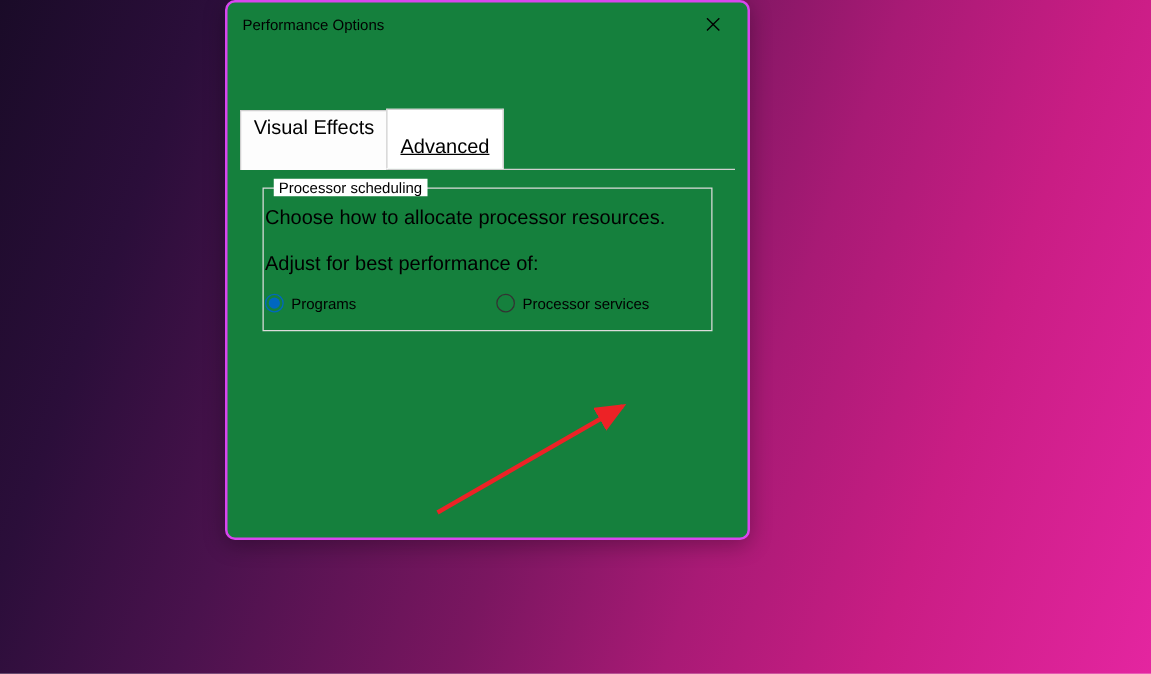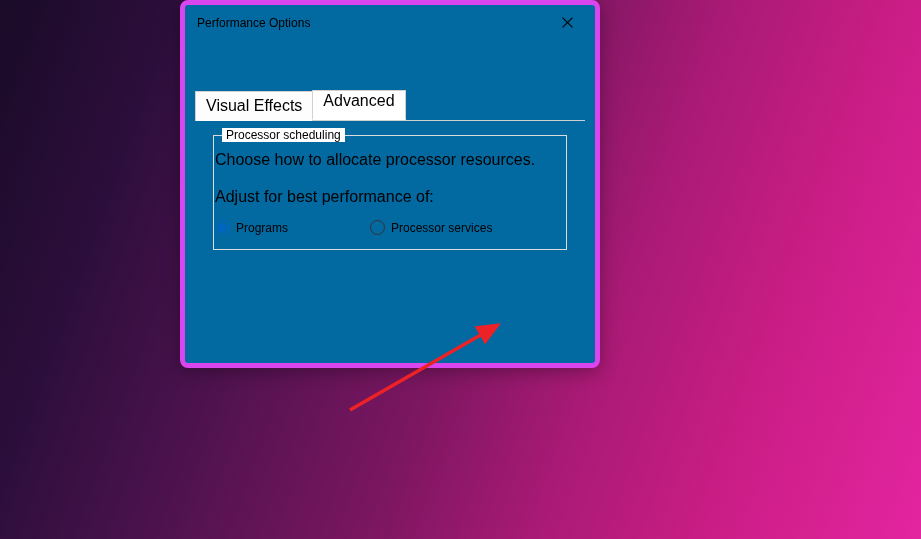--- a/index.html
+++ b/index.html
@@ -14,23 +14,23 @@
       font-size: 12px;
       background: linear-gradient(110deg, #1a0b28 0%, #2b0e3a 15%, #4a124d 30%, #7a1660 50%, #a81a75 65%, #c91d84 80%, #e425a0 100%);
       position: relative;
       overflow: hidden;
     }
     .dialog {
       position: absolute;
       left: 180px;
       top: 0;
       width: 420px;
-      height: 368px;
-      background: #0369a1;
-      border: 5px solid #d946ef;
+      height: 432px;
+      background: #15803d;
+      border: 2px solid #d946ef;
       border-radius: 8px;
       box-shadow: 0 4px 18px rgba(0,0,0,0.3);
       overflow: hidden;
     }
     .titlebar {
       height: 35px;
       display: flex;
       align-items: center;
       justify-content: space-between;
       padding: 0 10px 0 12px;
@@ -71,22 +71,23 @@
       margin-right: -1px;
       position: relative;
       top: 1px;
       margin-top: 45px;
     }
     .tab.active {
       background: #ffffff;
       border-bottom: 1px solid #ffffff;
       z-index: 2;
       top: 0px;
-      padding-top: 1px;
+      padding-top: 21px;
       padding-bottom: 7px;
+      text-decoration: underline;
     }
     .tab-content {
       padding: 14px 18px;
     }
     .groupbox {
       border: 1px solid #dcdcdc;
       padding: 12px 14px 14px 1px;
       position: relative;
       margin-bottom: 16px;
     }
@@ -105,21 +106,21 @@
       line-height: 1.45;
       margin-bottom: 17px;
     }
     .subheading {
       font-size: 16px;
       color: #000;
       margin-bottom: 14px;
     }
     .radio-row {
       display: flex;
-      gap: 82px;
+      gap: 112px;
       align-items: center;
     }
     .radio-item {
       display: flex;
       align-items: center;
       gap: 6px;
       font-size: 12px;
       cursor: pointer;
     }
     .radio-circle {

